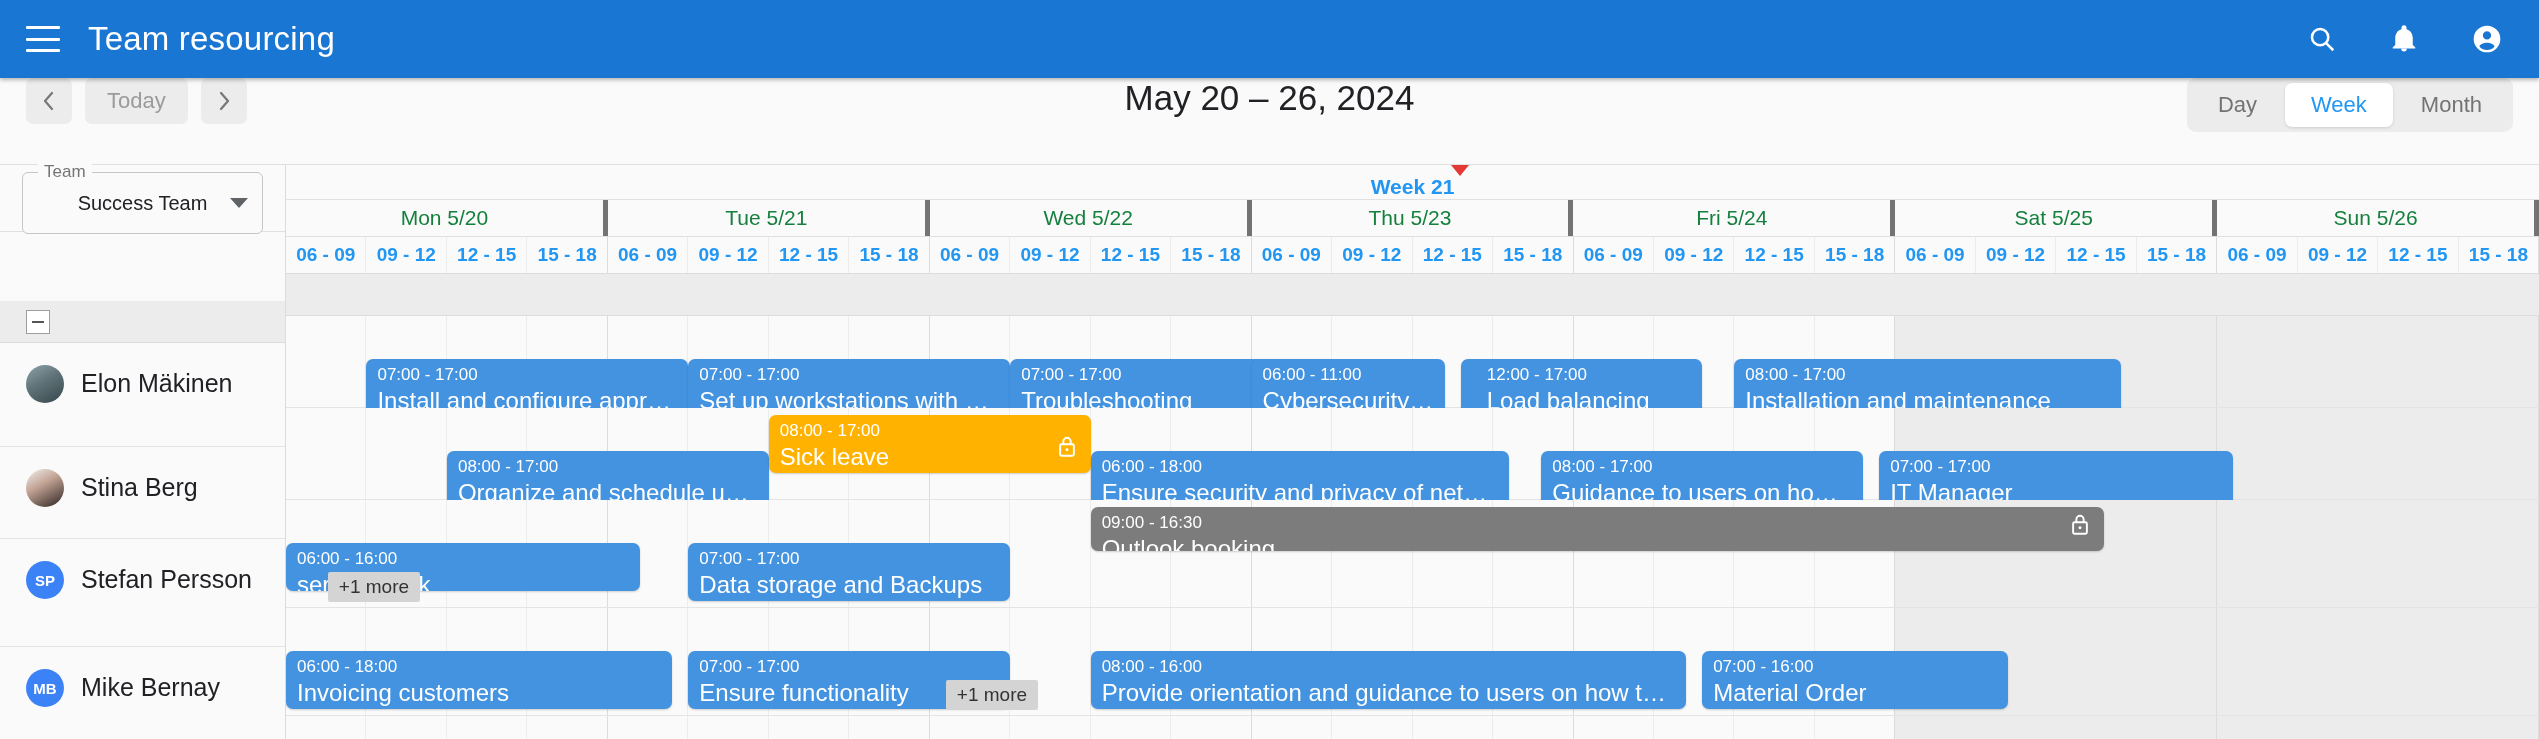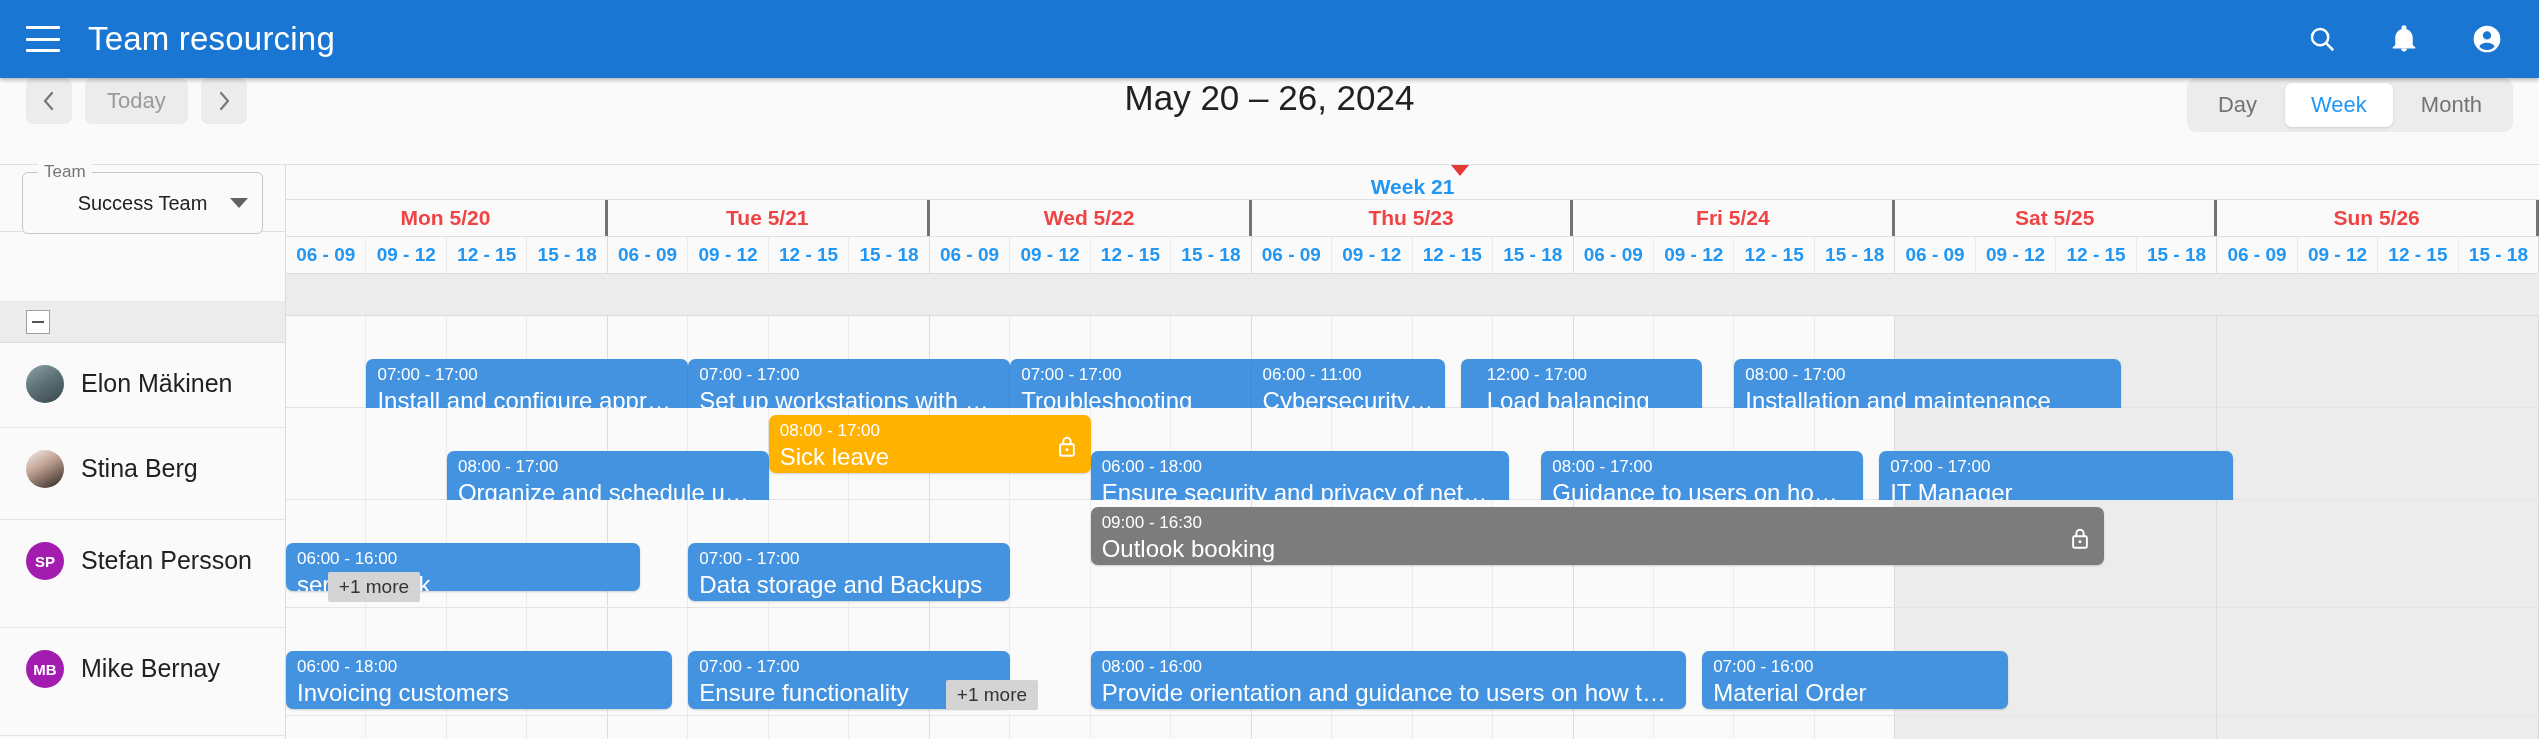--- a/index.html
+++ b/index.html
@@ -107,38 +107,38 @@
     display: flex; align-items: flex-start; padding: 22px 0 0 26px;
     border-bottom: 1px solid #e4e4e4; background: #fafafa;
   }
   .avatar {
     width: 38px; height: 38px; border-radius: 50%; flex: 0 0 38px;
     display: flex; align-items: center; justify-content: center;
     color: #fff; font-size: 15px; font-weight: 700; overflow: hidden;
   }
   .avatar.photo1 { background: linear-gradient(150deg,#8ea4a9 0%,#5f7277 45%,#36474b 100%); }
   .avatar.photo2 { background: linear-gradient(150deg,#f3f0ef 0%,#c4a596 40%,#2b2220 100%); }
-  .avatar.initials { background: #a21caf; }
+  .avatar.initials { background: #3b82f6; }
   .res-name { font-size: 25px; color: #202124; margin-left: 17px; margin-top: 4px; }
 
   
   .grid-head-week {
     height: 34px; display: flex; align-items: flex-end; justify-content: center;
     background: #fafafa; position: relative;
   }
   .week-label { font-size: 21px; color: #2196f3; font-weight: 700; }
   .week-marker {
     position: absolute; top: 0; width: 0; height: 0;
     border-left: 9px solid transparent; border-right: 9px solid transparent;
     border-top: 11px solid #e53935;
   }
   .days-row { display: flex; border-top: 1px solid #e0e0e0; border-bottom: 1px solid #e0e0e0; }
   .day-cell {
     flex: 1 1 0; height: 36px; display: flex; align-items: center; justify-content: center;
-    font-size: 21px; color: #ef4444; font-weight: 700; border-right: 3px solid #737373;
+    font-size: 21px; color: #15803d; font-weight: 400; border-right: 5px solid #737373;
     background: #fafafa;
   }
   .slots-row { display: flex; border-bottom: 1px solid #dcdcdc; }
   .slot-cell {
     flex: 1 1 0; height: 36px; display: flex; align-items: center; justify-content: center;
     font-size: 19px; color: #2196f3; font-weight: 700; border-right: 1px solid #ececec;
     background: #fafafa;
   }
   .slot-cell.daysep { border-right: 1px solid #dcdcdc; }
 
@@ -231,21 +231,21 @@
         <span class="caret"></span>
       </div>
     </div>
     <div class="res-subhead"></div>
     <div class="res-group-row">
       <div class="collapse-box">
           <i></i>
         </div>
     </div>
     <div id="resource-list">
-        <div class="res-row" style="height: 85px; text-align: right;">
+        <div class="res-row" style="height: 104px; text-align: right;">
           <div class="avatar photo1"></div>
           <div class="res-name">Elon Mäkinen</div>
         </div>
         <div class="res-row" style="height: 92px;">
           <div class="avatar photo2"></div>
           <div class="res-name">Stina Berg</div>
         </div>
         <div class="res-row" style="height: 108px;">
           <div class="avatar initials">SP</div>
           <div class="res-name">Stefan Persson</div>
@@ -448,21 +448,21 @@
             <div class="bg-cell daysep weekend"></div>
           </div>
           <div class="event blue" style="left: 0%; width: 15.7143%; top: 7px; height: 48px;">
             <div class="etime">06:00 - 16:00</div>
             <div class="etitle">service desk</div>
           </div>
           <div class="event blue" style="left: 17.8571%; width: 14.2857%; top: 7px; height: 58px;">
             <div class="etime">07:00 - 17:00</div>
             <div class="etitle">Data storage and Backups</div>
           </div>
-          <div class="event gray" style="left: 35.7143%; width: 45%; top: 7px; height: 58px;">
+          <div class="event gray" style="left: 35.7143%; width: 45%; top: 7px; height: 44px;">
             <div class="etime">09:00 - 16:30</div>
             <div class="etitle">Outlook booking</div>
             <span class="lock"><svg width="22" height="26" viewBox="0 0 24 28" fill="none" stroke="#fff" stroke-width="2.1">
                 <rect x="4.5" y="11" width="15" height="12.5" rx="1.6"></rect>
                 <path d="M8 11V8a4 4 0 0 1 8 0v3"></path>
                 <circle cx="12" cy="17" r="1.6" fill="#fff" stroke="none"></circle>
               </svg></span>
           </div>
           <div class="more-chip" style="left: 1.85714%; top: 72px;">+1 more</div>
         </div>

